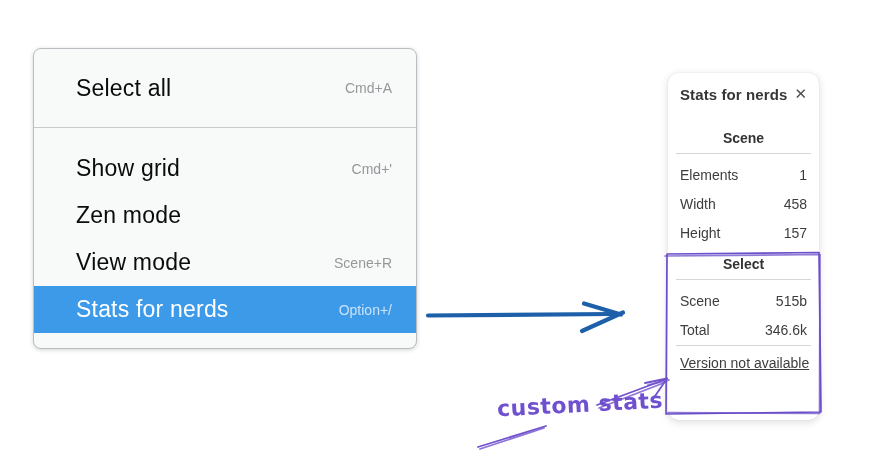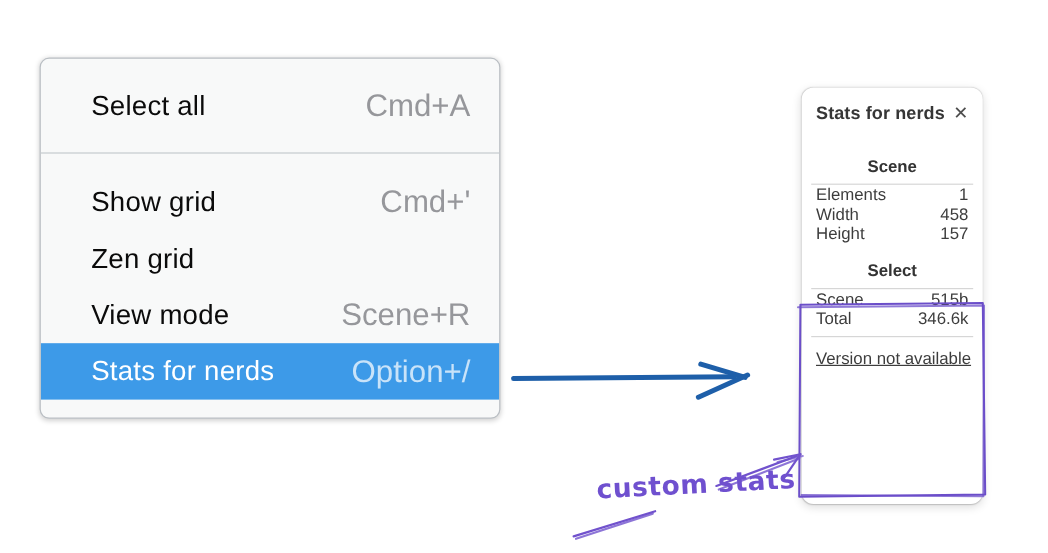--- a/index.html
+++ b/index.html
@@ -34,21 +34,21 @@
     height: 47px;
     flex: 0 0 auto;
   }
   .menu-row.first { height: 78px; }
   .menu-label {
     font-size: 23px;
     color: #0b0b0b;
     letter-spacing: 0.2px;
   }
   .menu-shortcut {
-    font-size: 26px;
+    font-size: 14px;
     color: #96979b;
   }
   .menu-separator {
     height: 0;
     border-top: 1px solid #c6cacd;
     flex: 0 0 auto;
   }
   .menu-group { padding-top: 17px; padding-bottom: 16px; }
   .menu-row.selected { background: #3d9ae8; }
   .menu-row.selected .menu-label { color: #ffffff; }
@@ -95,20 +95,21 @@
   .section-rule {
     border: none;
     border-top: 1px solid #d6d6d6;
     margin: 7px -4px 0 -4px;
   }
   .stat-row {
     display: flex;
     justify-content: space-between;
     font-size: 14px;
     color: #3d3d3d;
+    margin-top: 13px;
   }
   .hdr-scene   { margin-top: 27px; }
   .hdr-storage { margin-top: 15px; }
   .hdr-version { margin-top: 19px; }
   .panel-note {
     font-size: 14px;
     color: #3d3d3d;
     margin-top: 9px;
     white-space: nowrap;
     text-decoration: underline;
@@ -145,21 +146,21 @@
       <span class="menu-label">Select all</span>
       <span class="menu-shortcut">Cmd+A</span>
     </div>
     <div class="menu-separator"></div>
     <div class="menu-group">
       <div class="menu-row">
         <span class="menu-label">Show grid</span>
         <span class="menu-shortcut">Cmd+'</span>
       </div>
       <div class="menu-row">
-        <span class="menu-label">Zen grid</span>
+        <span class="menu-label">Zen mode</span>
       </div>
       <div class="menu-row">
         <span class="menu-label">View mode</span>
         <span class="menu-shortcut">Scene+R</span>
       </div>
       <div class="menu-row selected">
         <span class="menu-label">Stats for nerds</span>
         <span class="menu-shortcut">Option+/</span>
       </div>
     </div>

